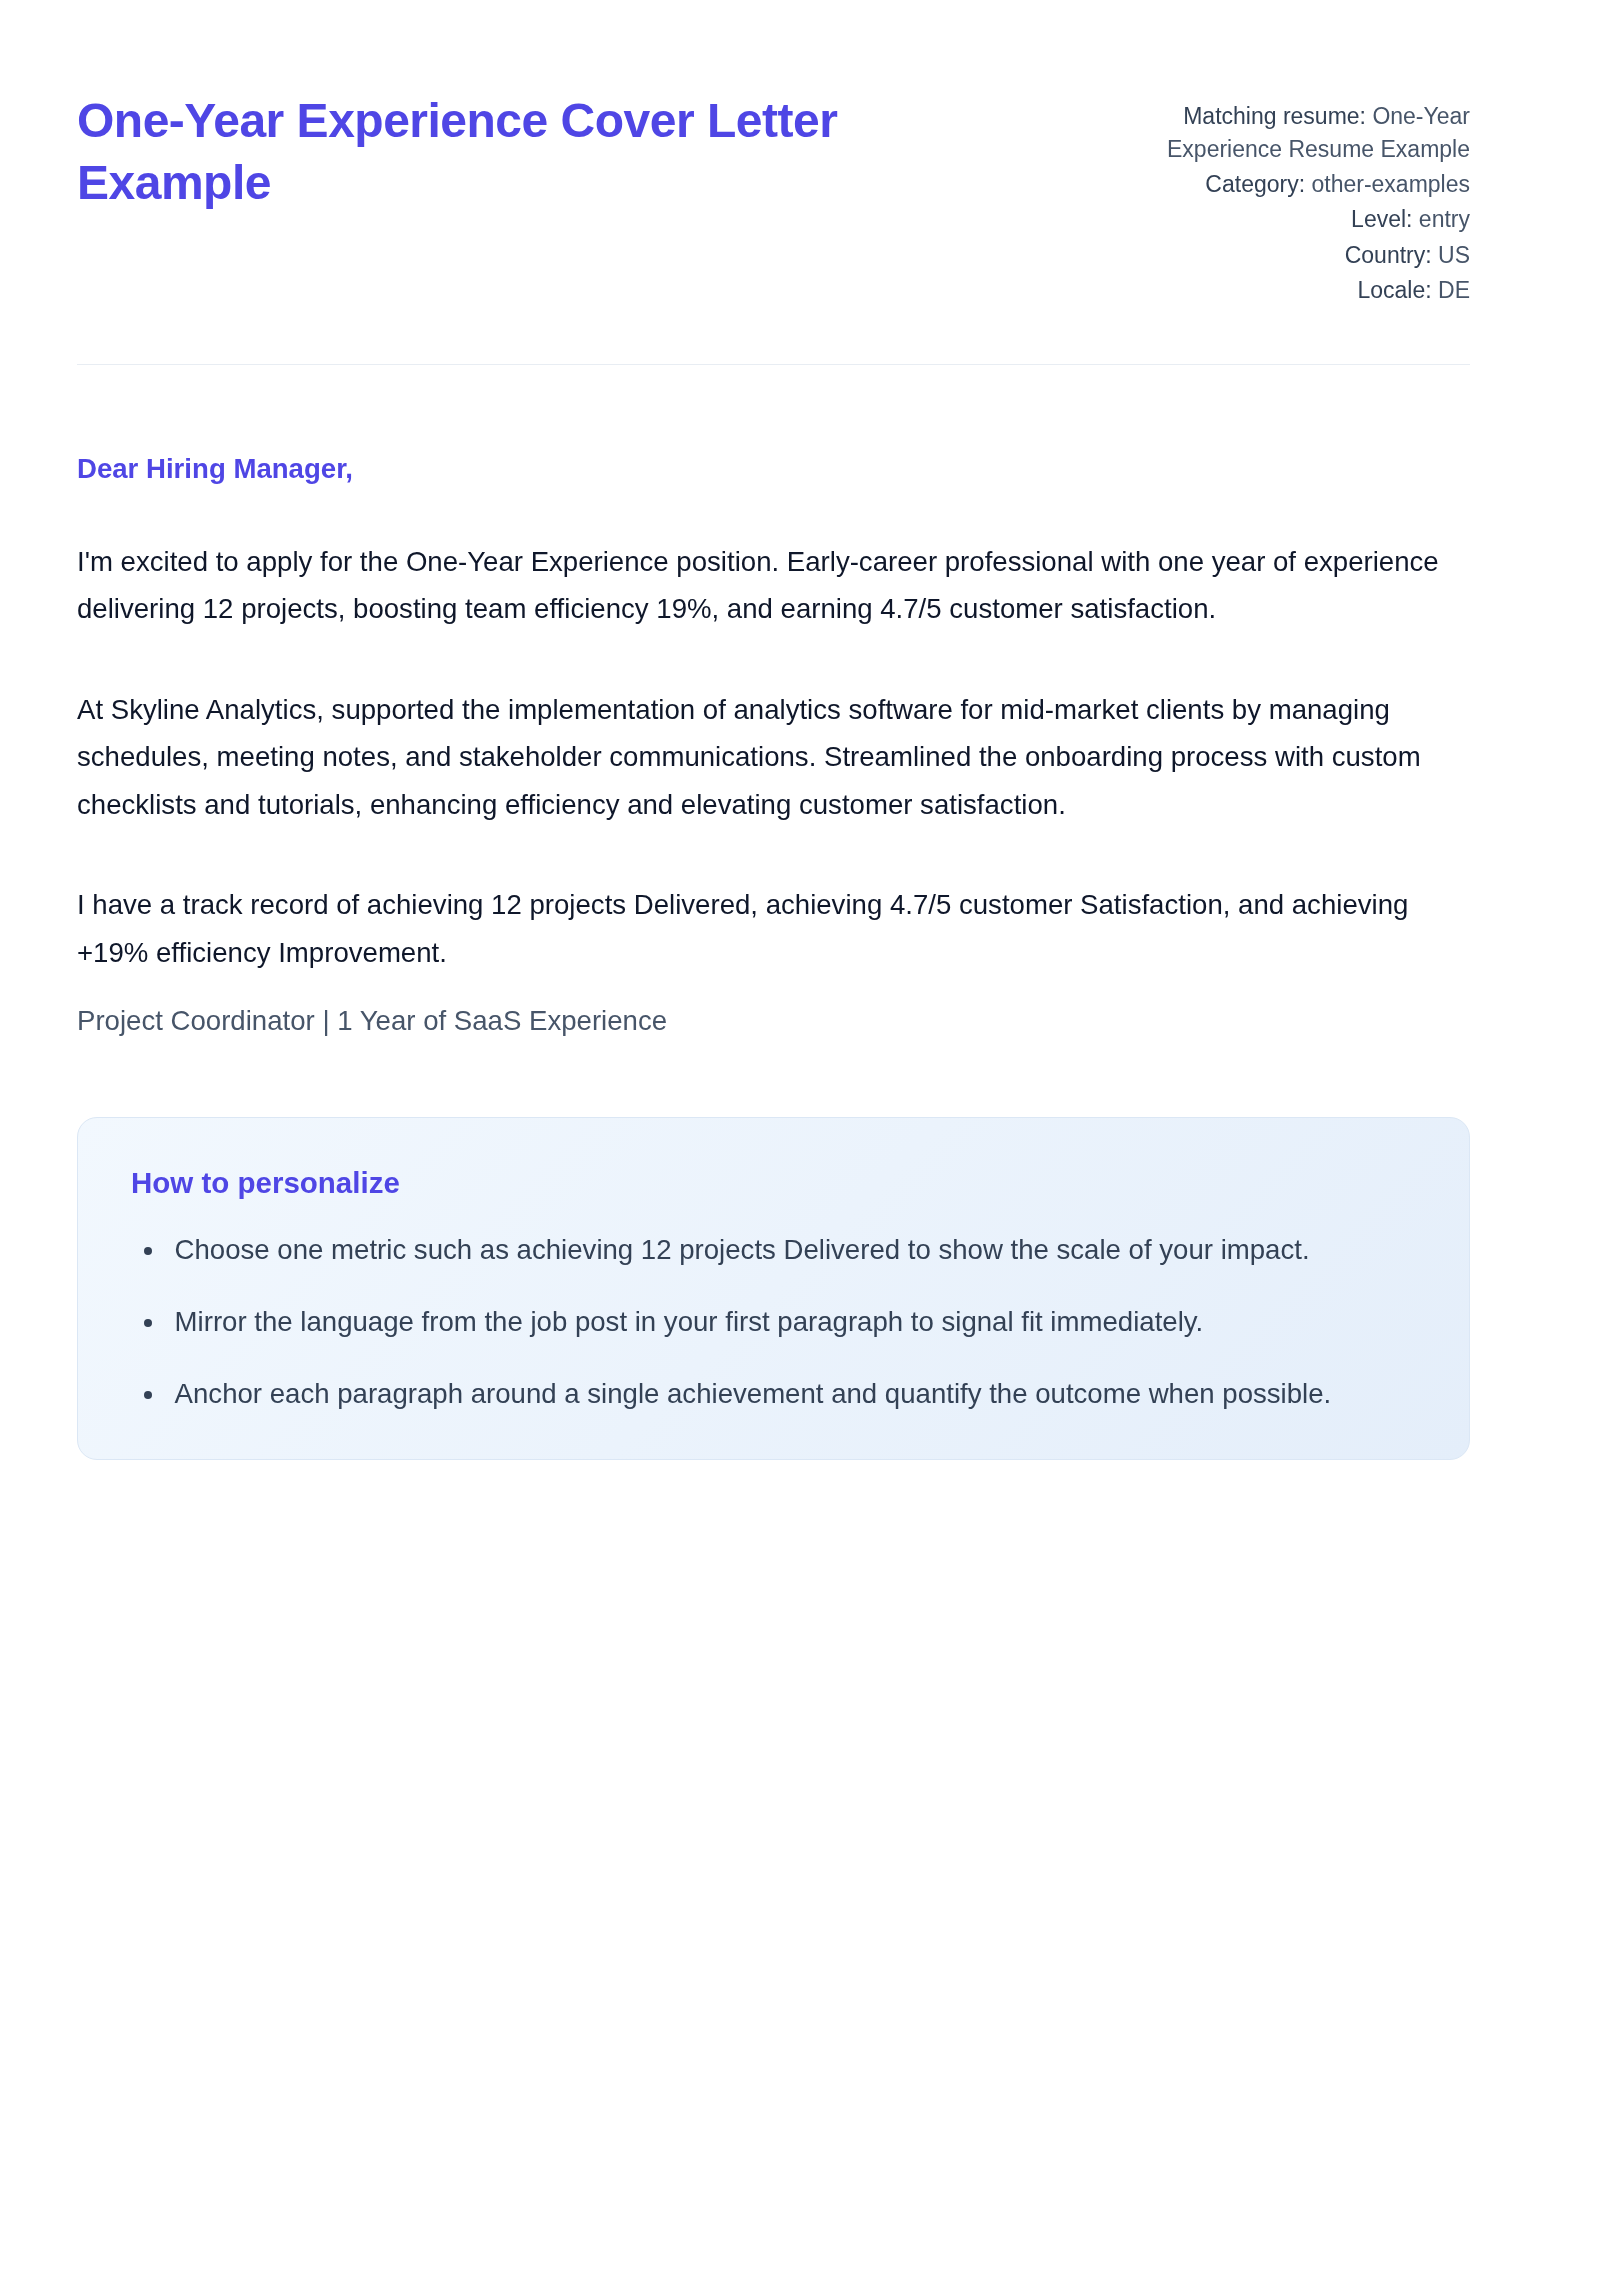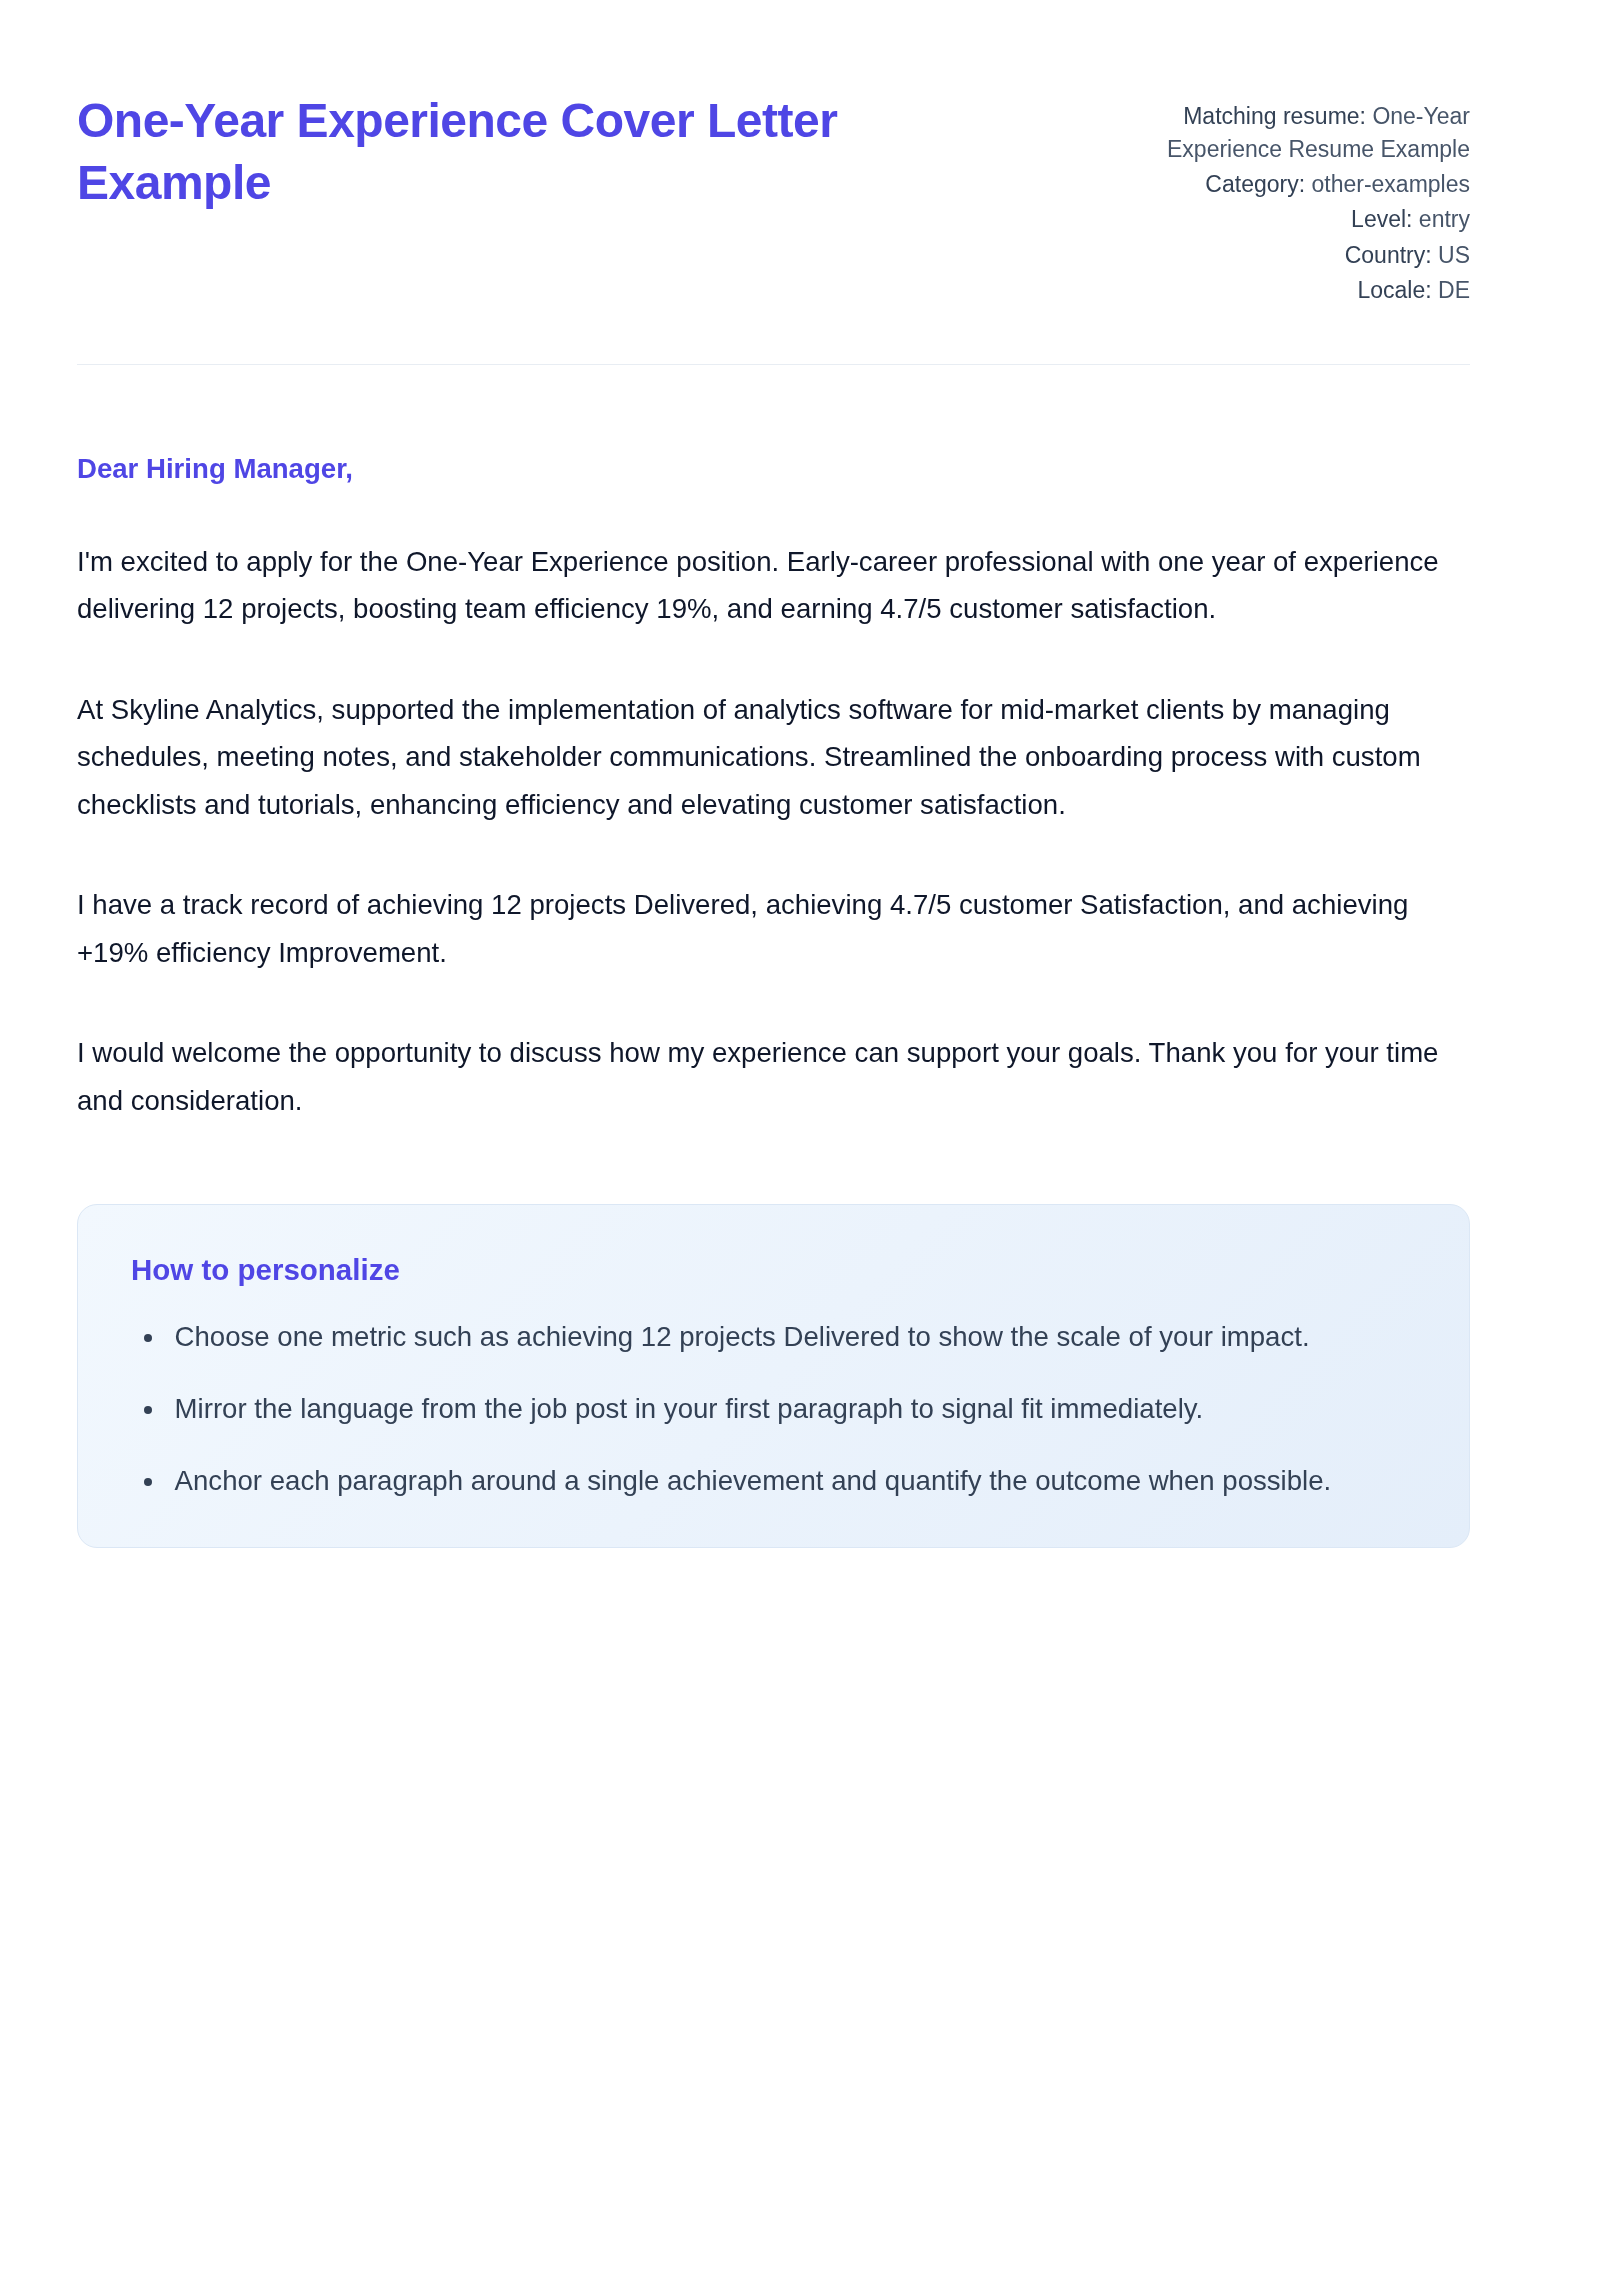--- a/index.html
+++ b/index.html
@@ -122,21 +122,21 @@
     </aside>
   </header>
 
   <hr class="divider">
 
   <main>
     <p class="salutation">Dear Hiring Manager,</p>
     <p class="para">I'm excited to apply for the One-Year Experience position. Early-career professional with one year of experience delivering 12 projects, boosting team efficiency 19%, and earning 4.7/5 customer satisfaction.</p>
     <p class="para">At Skyline Analytics, supported the implementation of analytics software for mid-market clients by managing schedules, meeting notes, and stakeholder communications. Streamlined the onboarding process with custom checklists and tutorials, enhancing efficiency and elevating customer satisfaction.</p>
     <p class="para">I have a track record of achieving 12 projects Delivered, achieving 4.7/5 customer Satisfaction, and achieving +19% efficiency Improvement.</p>
-    <p class="para">I would welcome the opportunity to discuss how my experience can support your goals. Thank you for your time and consideration.</p>
+    <p class="sig-title">Project Coordinator | 1 Year of SaaS Experience</p>
   </main>
 
   <section class="tip-card">
     <h2 class="tip-heading">How to personalize</h2>
     <ul class="tip-list">
       <li>Choose one metric such as achieving 12 projects Delivered to show the scale of your impact.</li>
       <li>Mirror the language from the job post in your first paragraph to signal fit immediately.</li>
       <li>Anchor each paragraph around a single achievement and quantify the outcome when possible.</li>
     </ul>
   </section>

